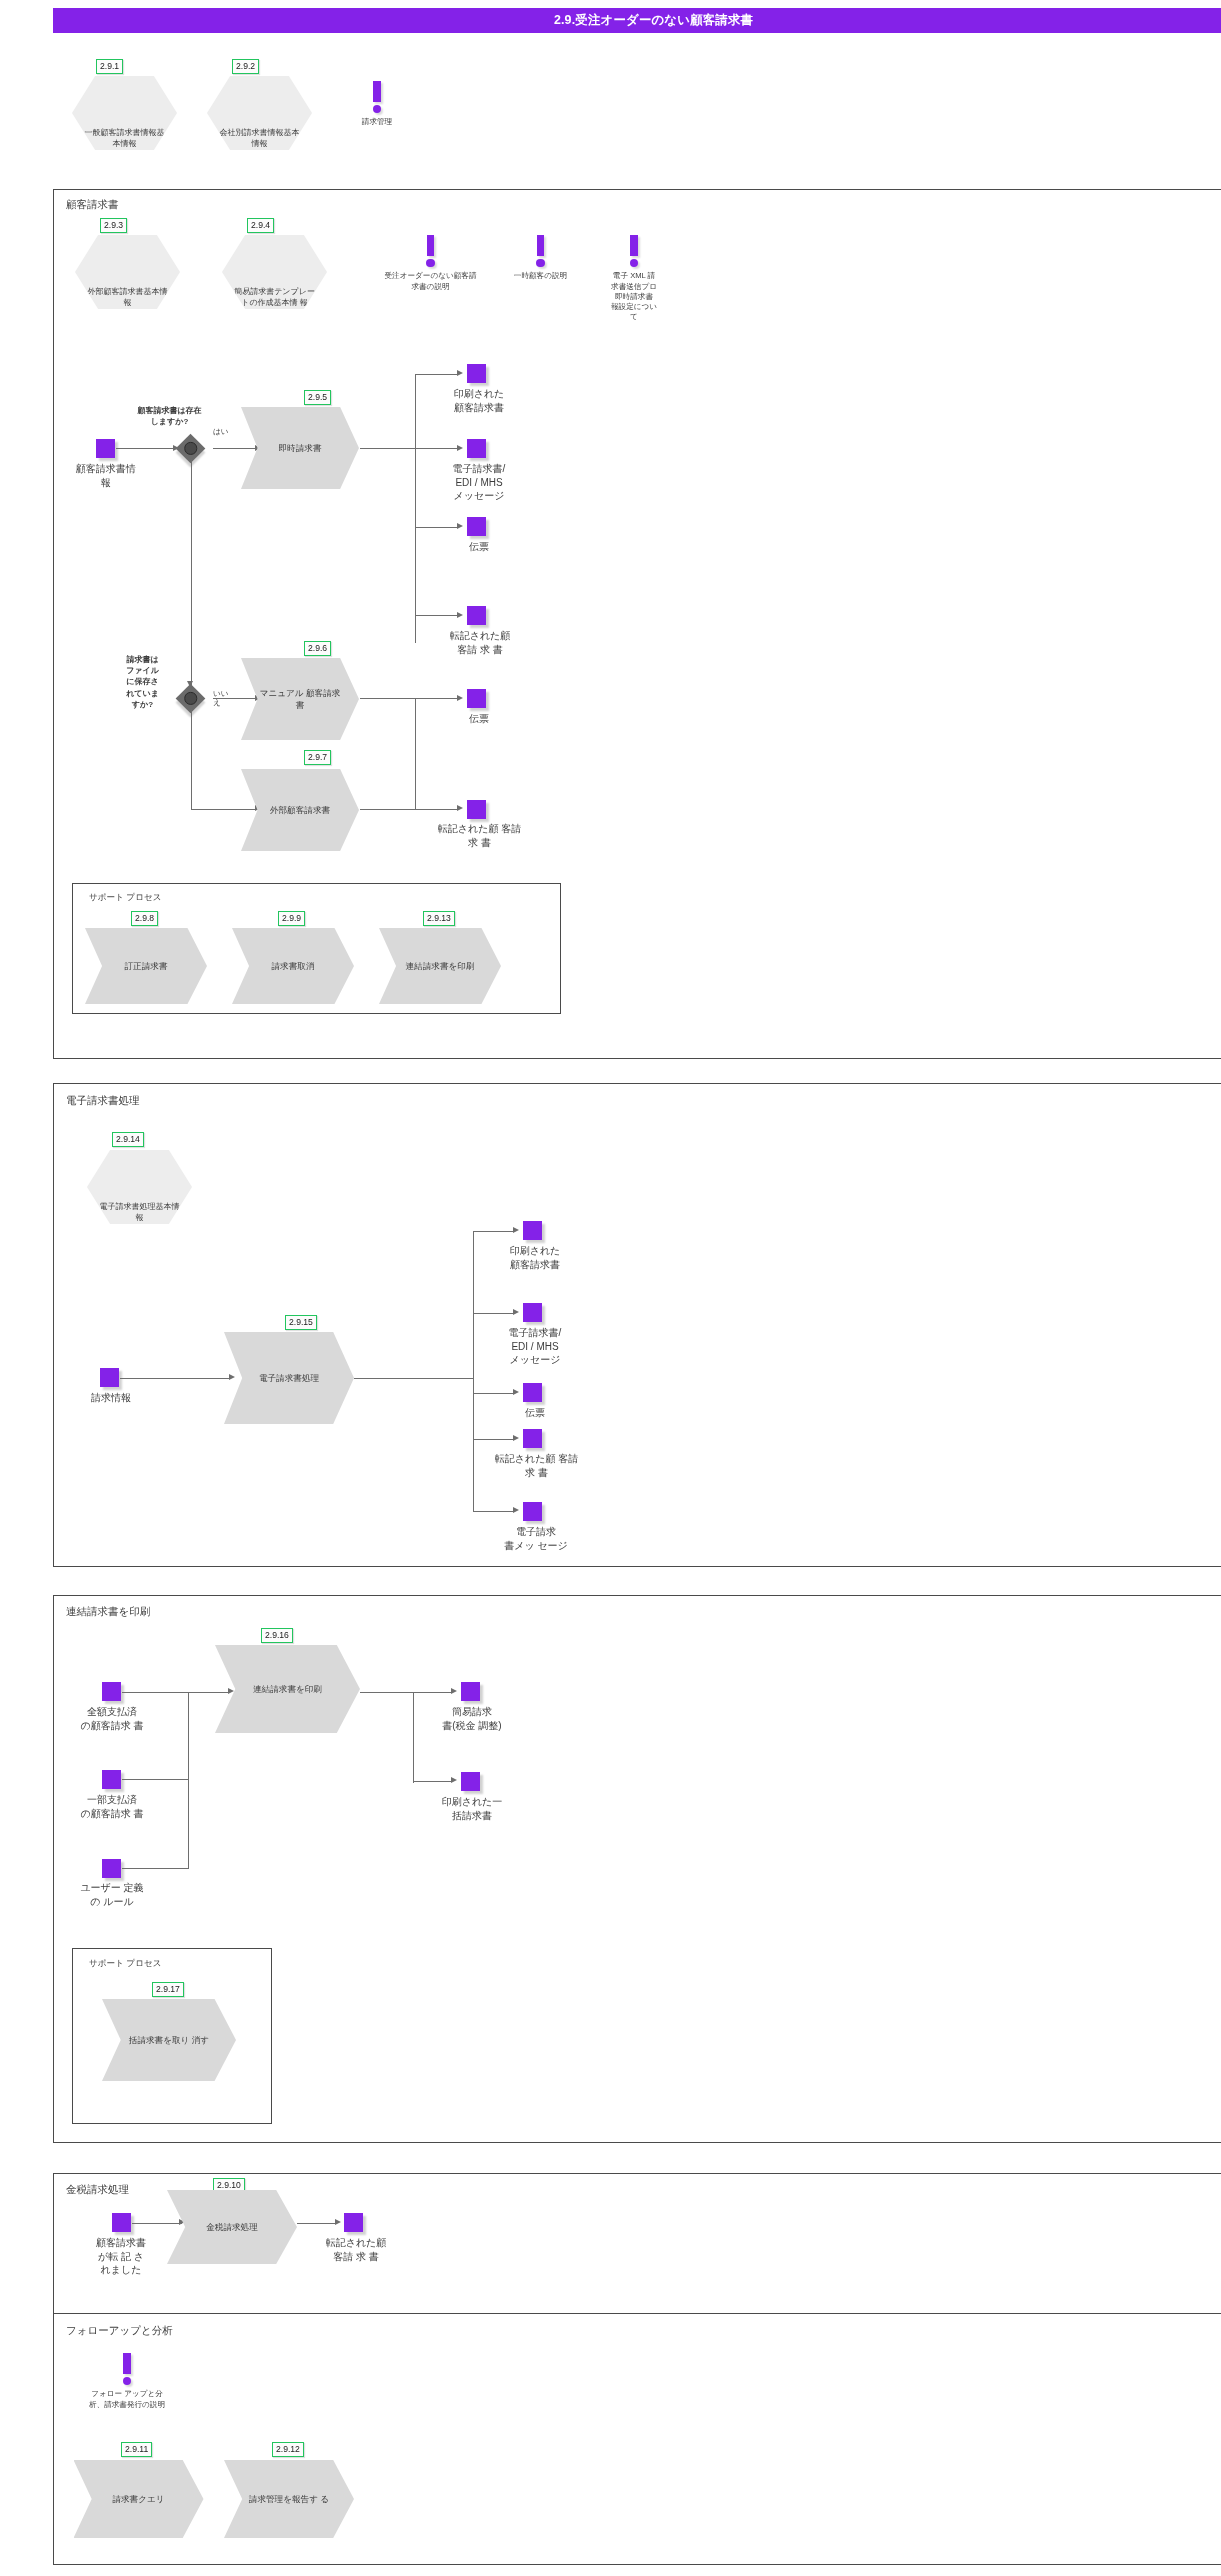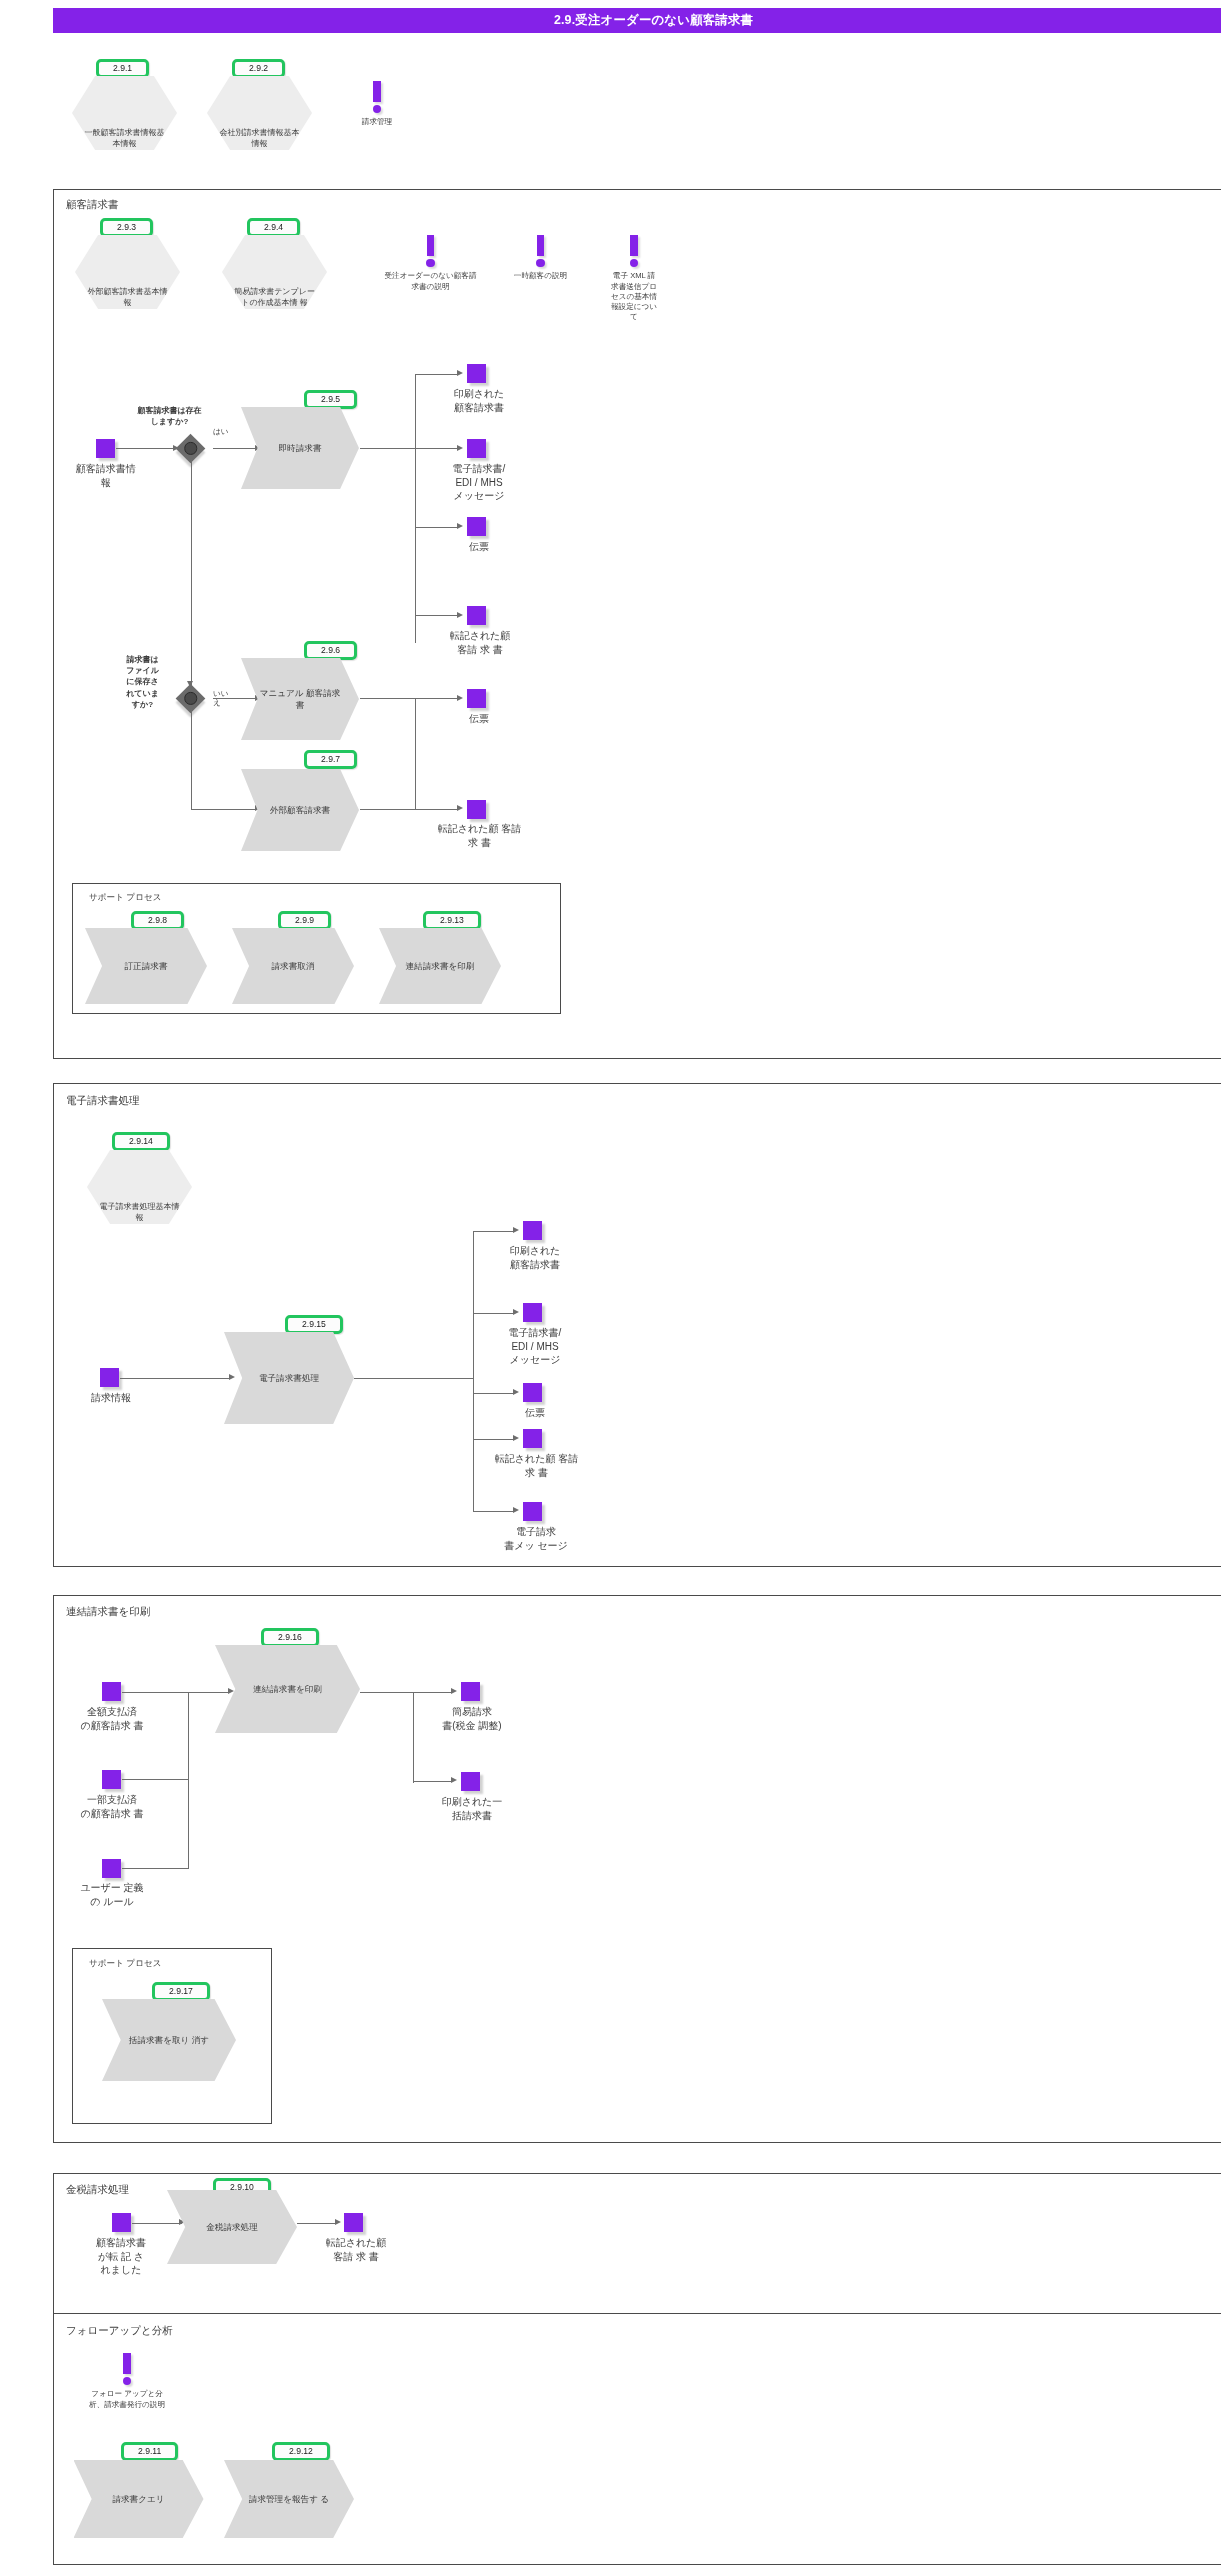--- a/index.html
+++ b/index.html
@@ -49,22 +49,22 @@
     background:#d9d9d9;
     clip-path:polygon(0% 0%,84% 0%,100% 50%,84% 100%,0% 100%,14% 50%);
     display:flex;align-items:center;justify-content:center;text-align:center;
     filter:drop-shadow(2.9px 2.9px 1.9px rgba(0,0,0,.18));
   }
   .chev .lbl{font-size:8.6px;line-height:1.4;color:#3c3c3c;padding:0 15.3px;}
 
   
   .numtag{
     position:absolute;
-    background:#fcfcfc;border:3px solid #22c55e;border-radius:5px;
-    font-size:8.6px;line-height:11.4px;padding:1px 14px;color:#1a1a1a;
+    background:#fcfcfc;border:1px solid #22c55e;border-radius:0;
+    font-size:8.6px;line-height:11.4px;padding:1px 3px;color:#1a1a1a;
     white-space:nowrap;
     box-shadow:1px 1px 1px rgba(0,0,0,.12);
   }
 
   
   .sq{
     width:19px;height:19px;background:#8422e8;
     box-shadow:2.9px 2.9px 1.9px rgba(0,0,0,.18);
   }
   .sq-lbl{
@@ -166,21 +166,21 @@
     <div class="bar"></div>
     <div class="dot"></div>
     <div class="etxt">一時顧客の説明</div>
   </div>
 
   <div class="excl" style="left:553px;top:235px;width:76px;">
     <div class="bar"></div>
     <div class="dot"></div>
     <div class="etxt">電子 XML 請
 求書送信プロ
-セスの基本情
+即時請求書
 報設定につい
 て</div>
   </div>
 
   <div class="sq shape" style="left:53px;top:439px;"></div>
   <div class="sq-lbl" style="left:15.3px;top:462px;width:95px;">顧客請求書情
 報</div>
 
   <div class="dia-lbl" style="left:74px;top:405px;width:105px;">顧客請求書は存在
 しますか?</div>

